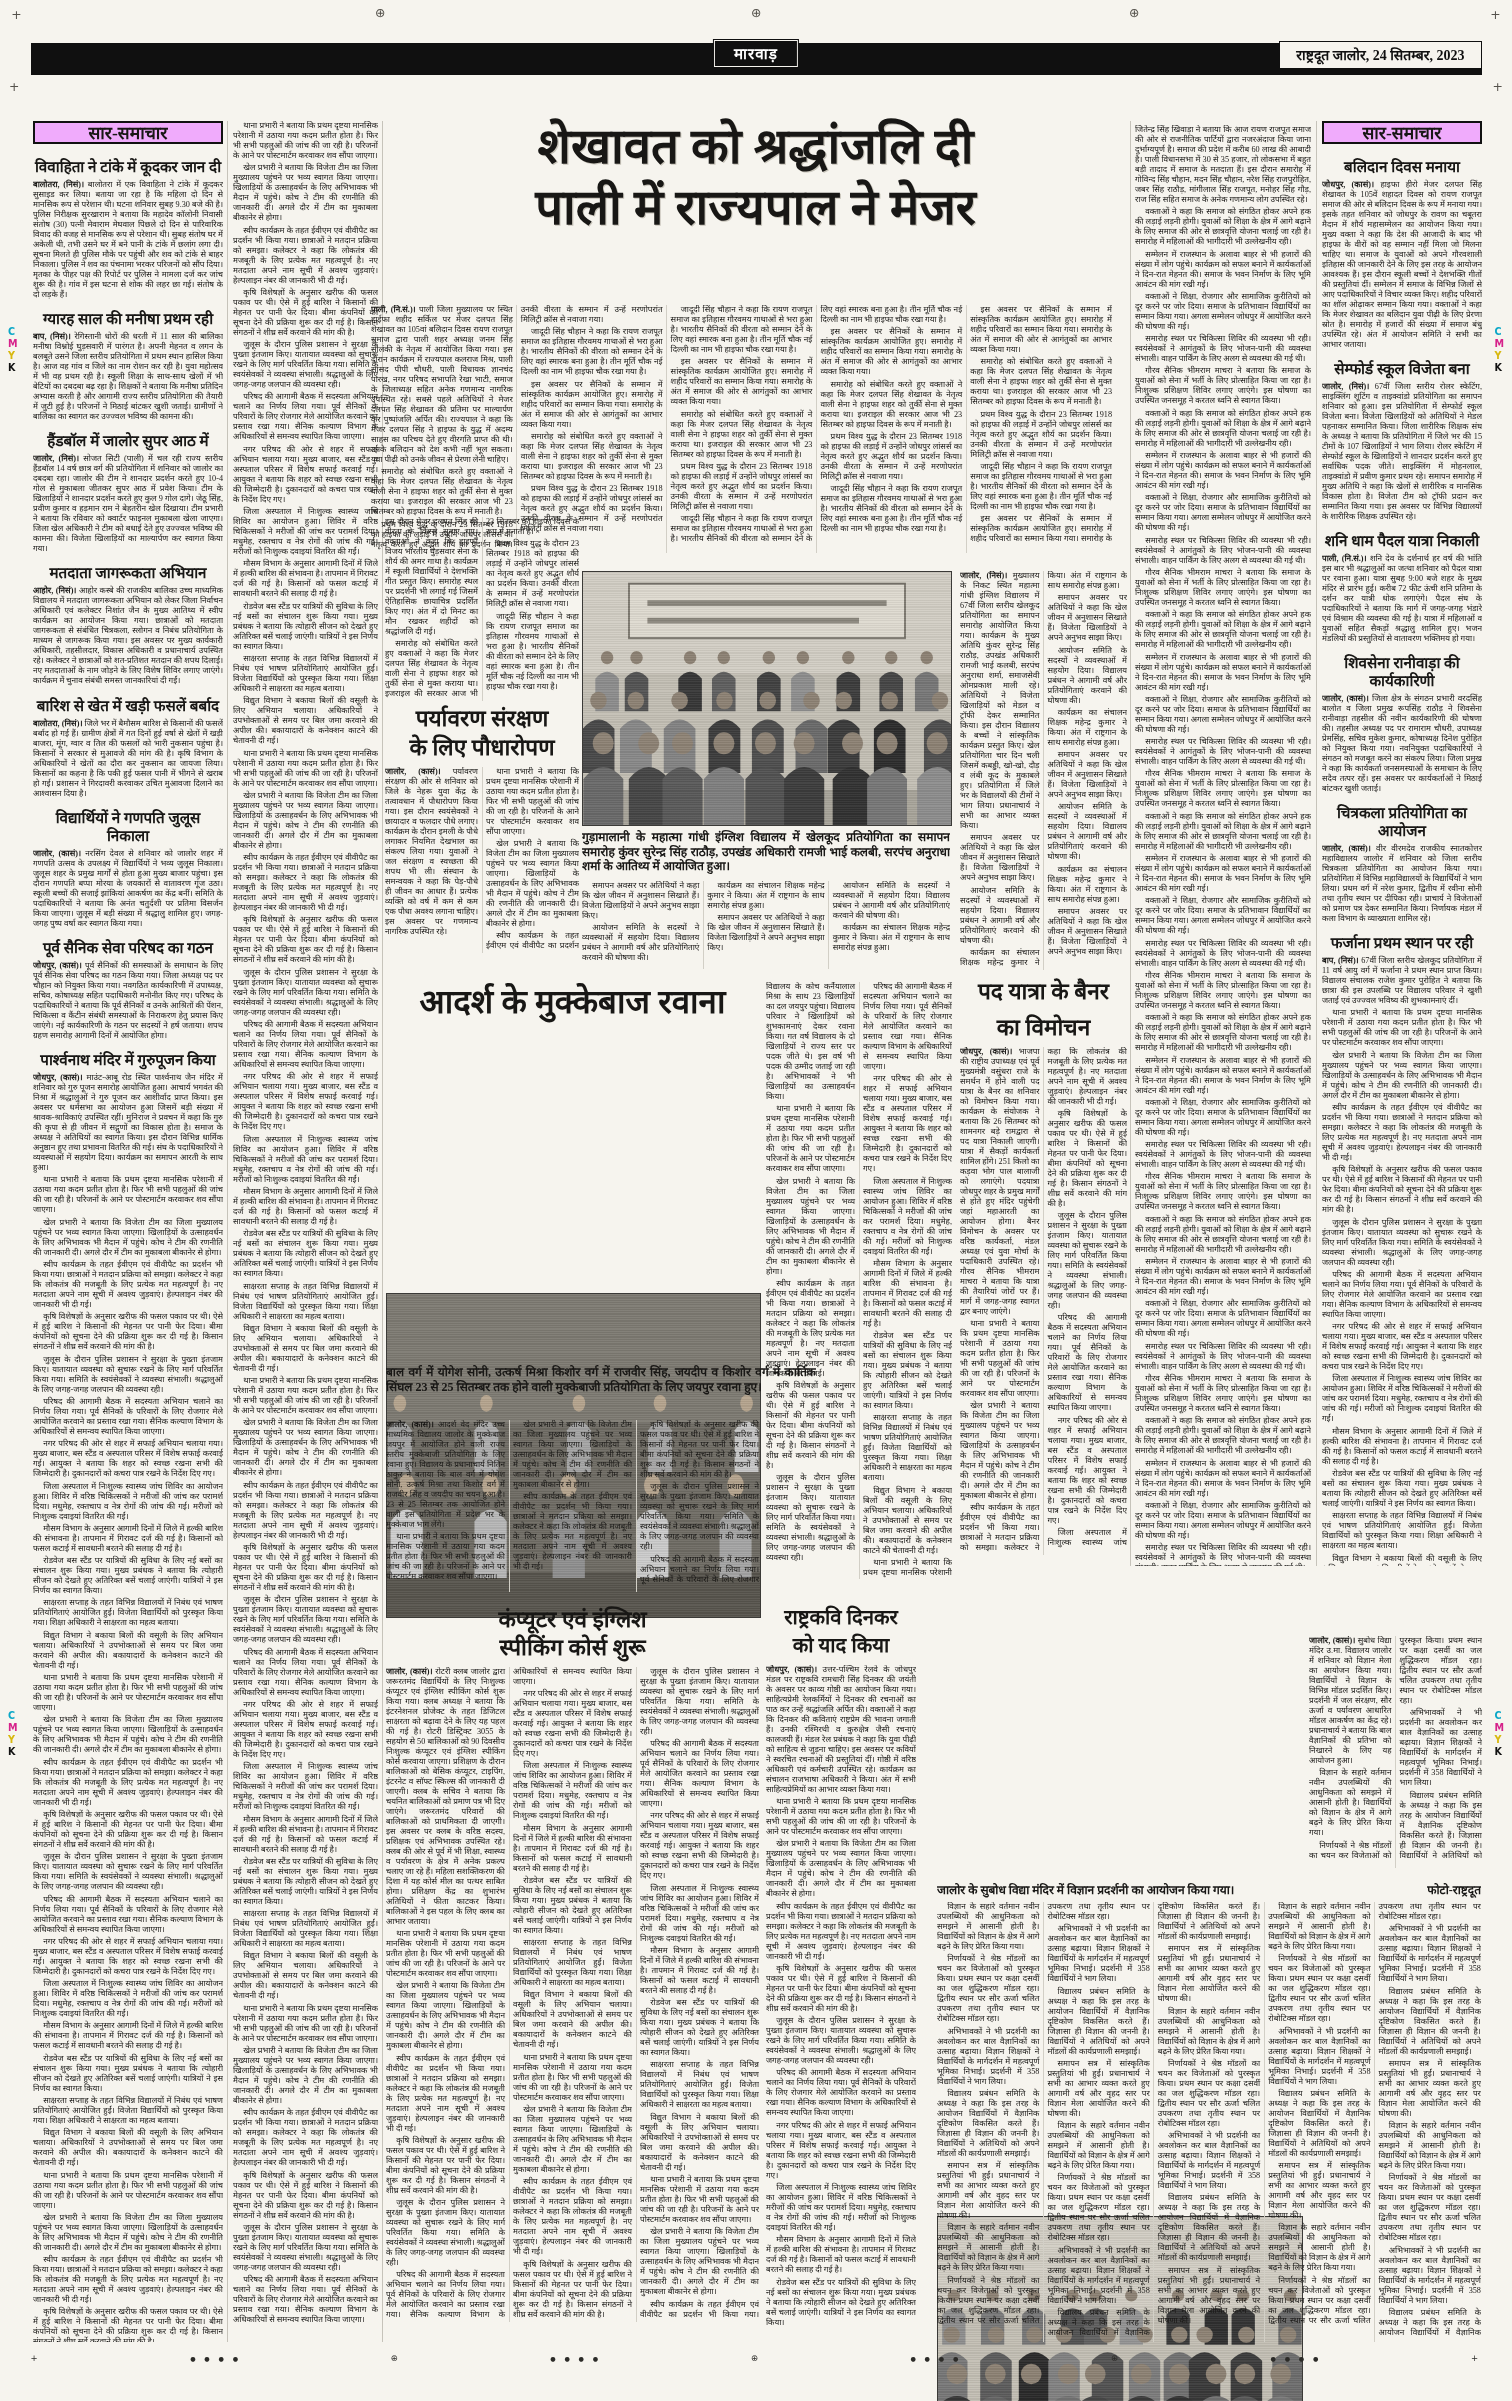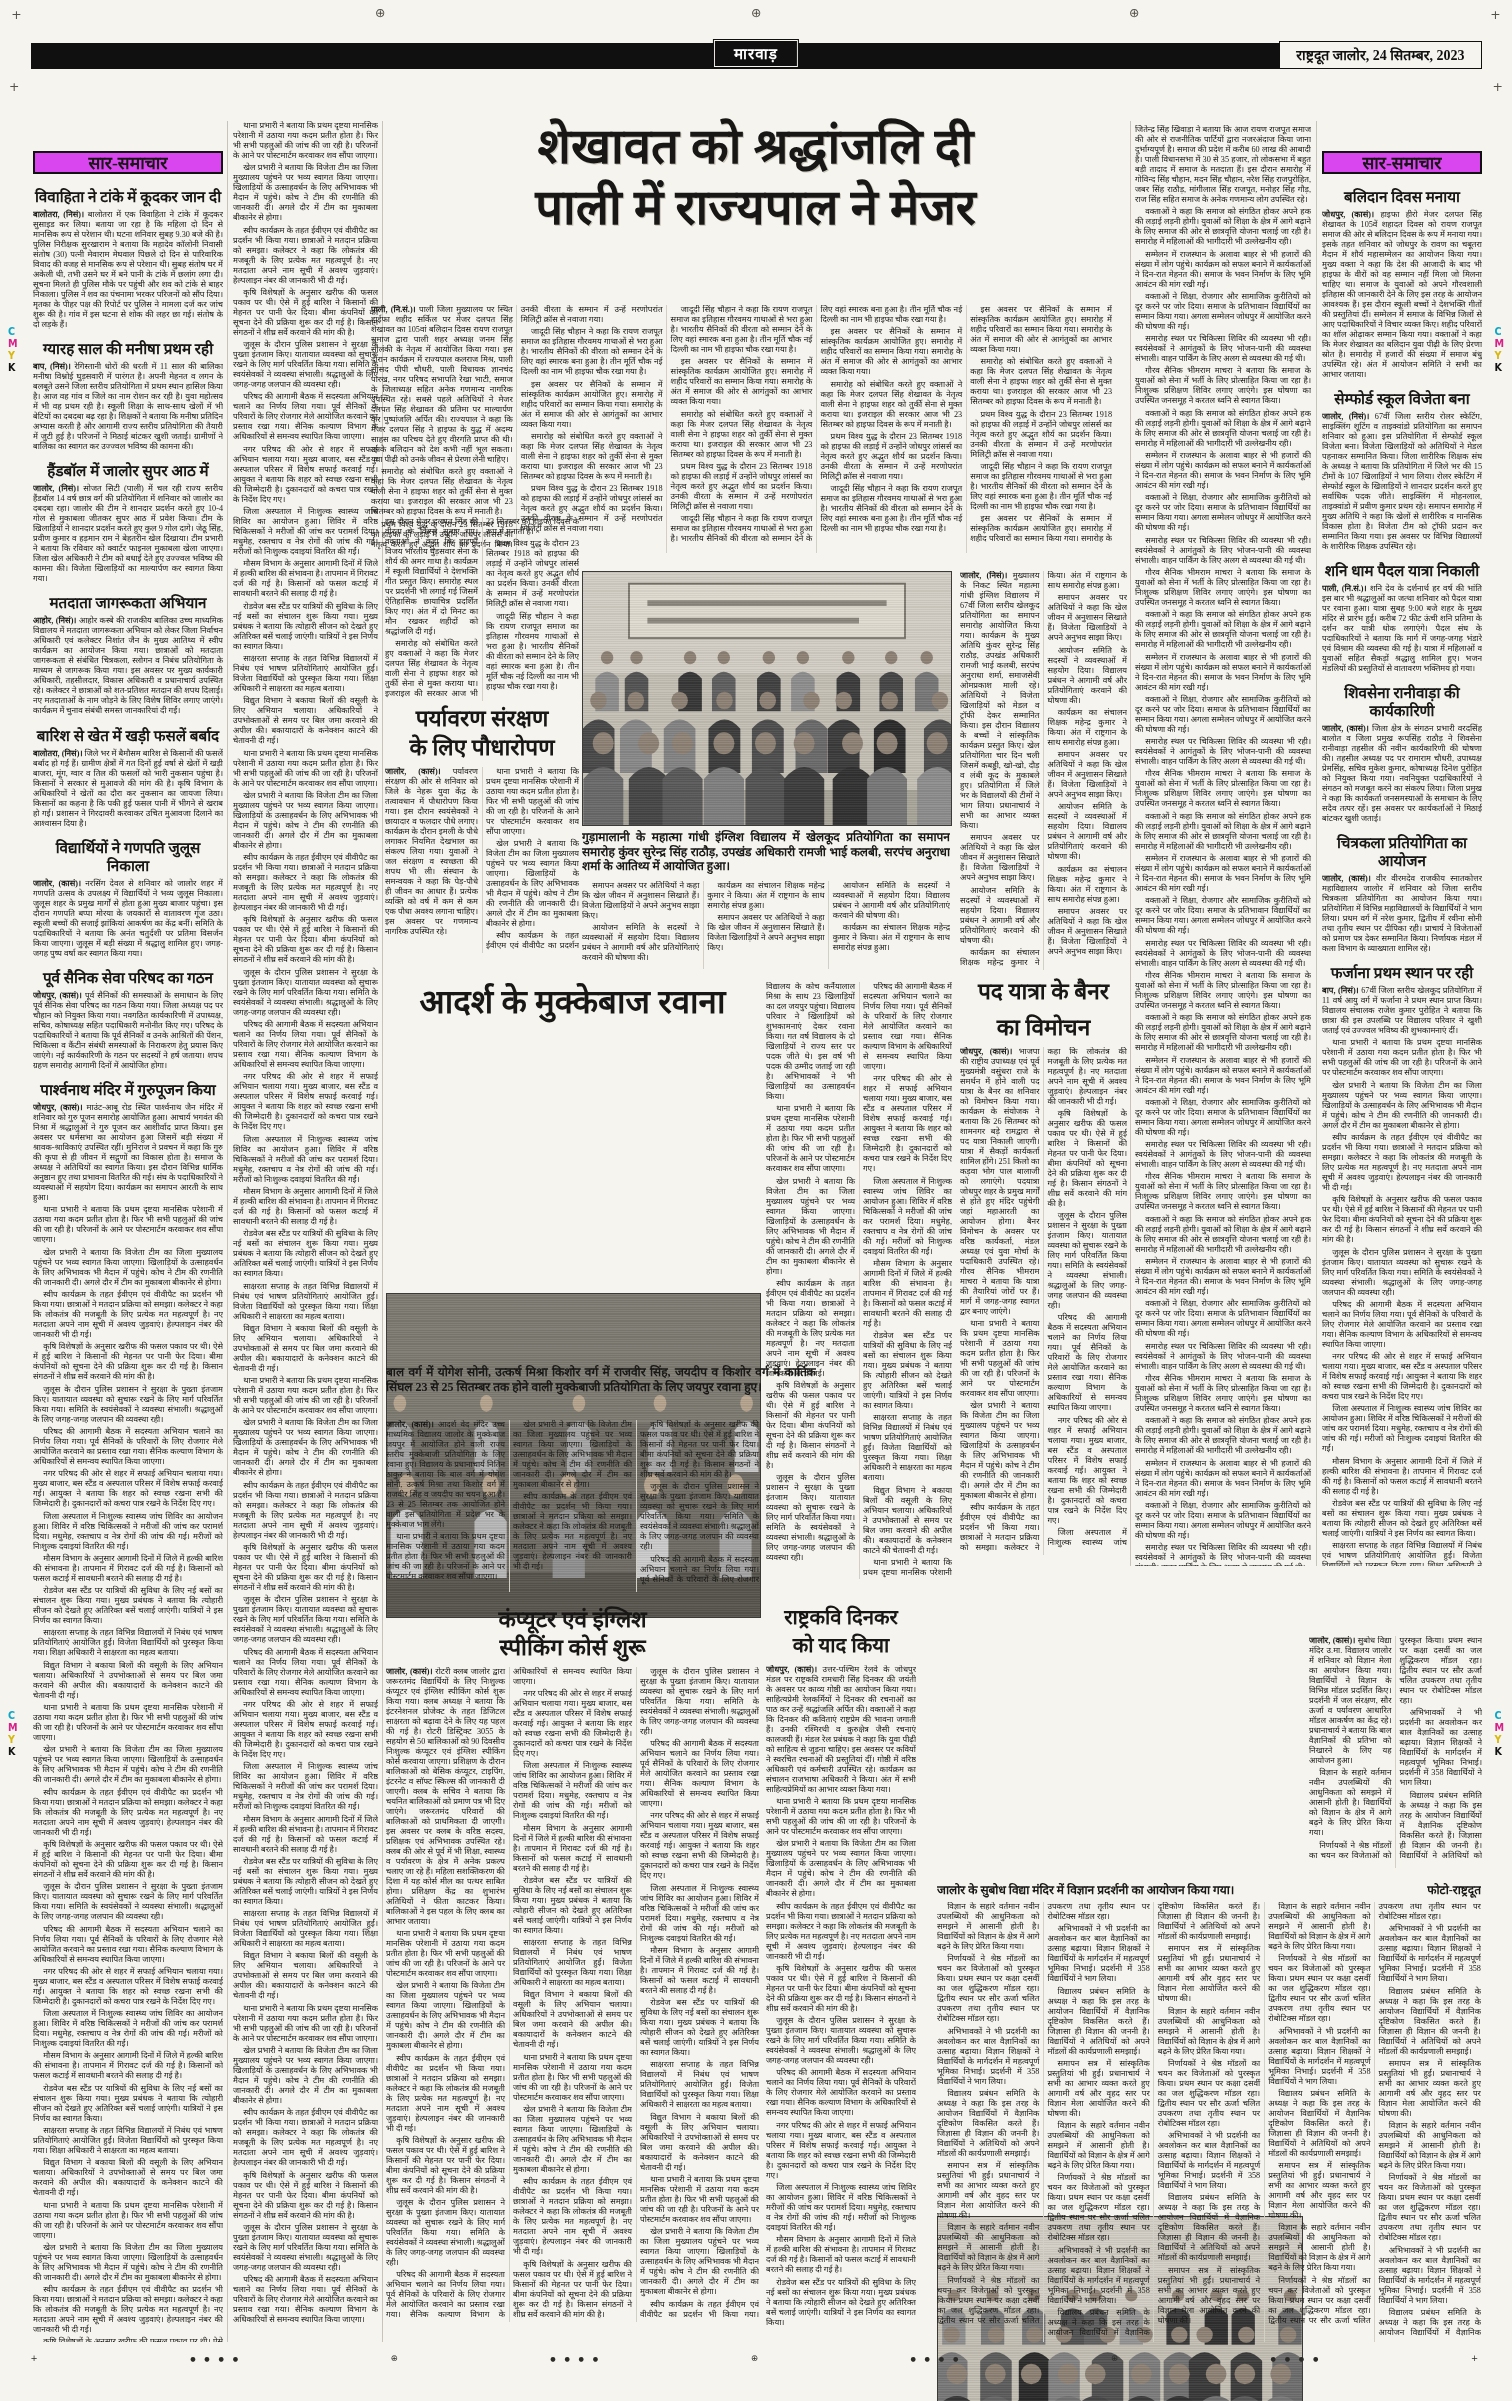--- a/index.html
+++ b/index.html
@@ -14,26 +14,26 @@
   .hl-med{font-size:22.6px;line-height:27px;font-weight:bold;text-align:center;margin:0 0 5.6px;}
   .hl-big{font-size:35px;line-height:41px;font-weight:bold;text-align:center;white-space:nowrap;overflow:hidden;}
   .hl-main{font-size:49px;line-height:61px;font-weight:bold;text-align:center;white-space:nowrap;overflow:hidden;
            text-shadow:1.1px 1.1px 0 #c9c5bb;}
   .cap{font-weight:bold;font-size:12px;line-height:14.7px;text-align:justify;}
   
   .abs{position:absolute;overflow:hidden;}
   .cols-2{column-count:2;column-gap:8px;column-rule:0.6px solid #d2cfc6;column-fill:auto;height:100%;}
   .cols-3{column-count:3;column-gap:8px;column-rule:0.6px solid #d2cfc6;column-fill:auto;height:100%;}
   .cols-5{column-count:5;column-gap:8px;column-rule:0.6px solid #d2cfc6;column-fill:auto;height:100%;}
-  .sar-box{border:2.3px double #111;padding:4.5px 2.3px;text-align:center;font-size:17.5px;font-weight:bold;margin-bottom:5.6px;background:#d946ef;margin-top:30px;}
+  .sar-box{border:2.3px double #111;padding:4.5px 2.3px;text-align:center;font-size:17.5px;font-weight:bold;margin-bottom:5.6px;background:#f0abfc;}
   .flexcol{display:flex;flex-direction:column;}
   .fill-rest{flex:1;min-height:0;overflow:hidden;}
   .vrule{position:absolute;width:0.6px;background:#c6c3ba;}
   
-  #topbar{position:absolute;left:30.5px;top:43px;width:1451px;height:26px;background:#101010;display:flex;align-items:center;}
+  #topbar{position:absolute;left:30.5px;top:43px;width:1451px;height:32px;background:#101010;display:flex;align-items:center;}
   #region-box{position:absolute;left:50%;top:-3.4px;transform:translateX(-50%);border:1.1px solid #f6f4ee;outline:0.6px solid #101010;
               color:#ffffff;background:#101010;font-size:15.2px;font-weight:bold;padding:2.8px 19px;letter-spacing:1.1px;}
   #date-box{position:absolute;right:0;top:-2.3px;height:26px;background:#f6f4ee;border:1.1px solid #101010;color:#101010;
             font-size:14px;font-weight:bold;display:flex;align-items:center;padding:0 16px;}
   
   .photo{position:relative;border:1.1px solid #3b3a37;background:#b5b1a7;}
   .photo::after{content:"";position:absolute;inset:0;
      background:repeating-linear-gradient(0deg,rgba(255,255,255,.05) 0 1.1px,rgba(0,0,0,.05) 1.1px 2.3px);pointer-events:none;}
   
   .mark{position:absolute;color:#55524c;font-size:12.4px;font-family:"DejaVu Sans",sans-serif;}

